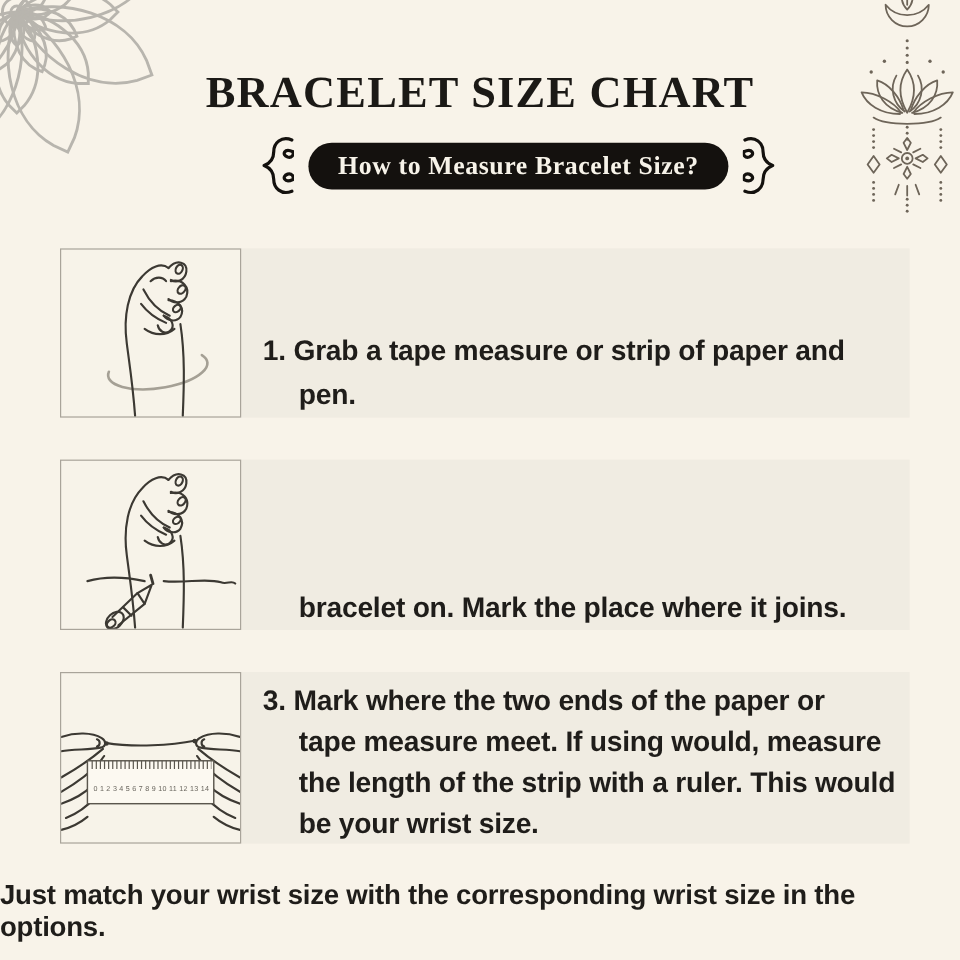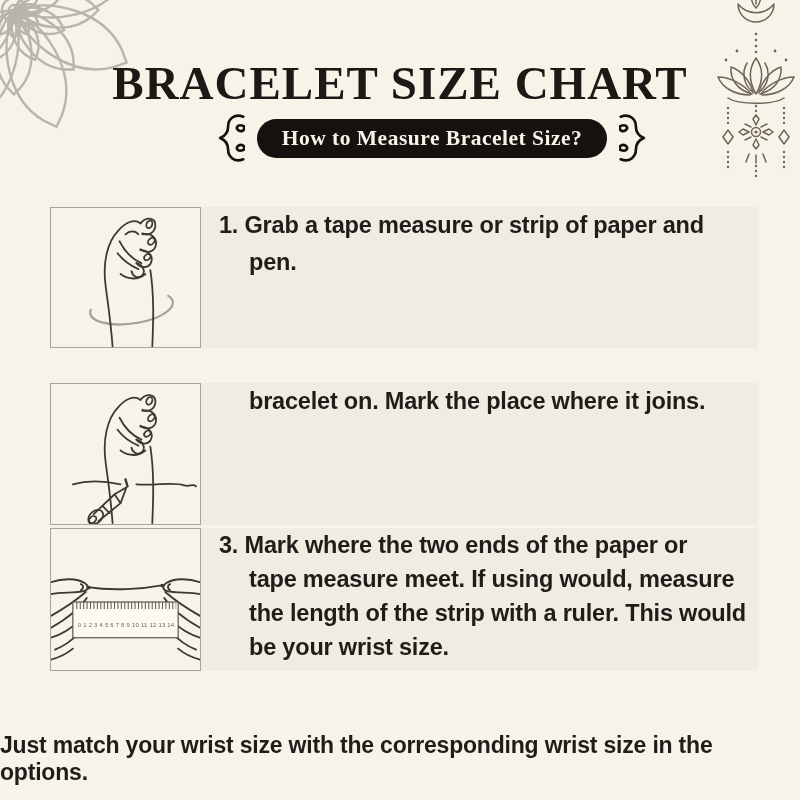--- a/index.html
+++ b/index.html
@@ -1,31 +1,31 @@
 <!DOCTYPE html>
 <html style="--bg: #f8f3e9; --rowbg: #f0ece2; --boxbg: #f7f3e9; --boxborder: #a9a49a; --ink: #1b1916; --badgebg: #14110e; --badgetext: #f7f3e9; --text: #1f1d1a; --mandala: #b8b5ae; --ornament: #6e6559; --line: #3c3933; --softgray: #a5a095; --rulerink: #5a564d;"><head>
 <meta charset="utf-8">
 <style>
   html,body{margin:0;padding:0;}
   .page{position:relative;width:800px;height:800px;background:var(--bg);overflow:hidden;
         font-family:"Liberation Sans",sans-serif;}
   .deco{position:absolute;pointer-events:none;}
   .title{position:absolute;top:56px;left:0;width:100%;margin:0;text-align:center;
-         font-family:"Liberation Serif",serif;font-weight:700;font-size:47px;
+         font-family:"Liberation Serif",serif;font-weight:700;font-size:37px;
          letter-spacing:1px;color:var(--ink);}
   .badge-row{position:absolute;top:113px;left:0;width:100%;display:flex;
              justify-content:center;align-items:center;gap:12px;padding-left:32px;}
   .badge{background:var(--badgebg);color:var(--badgetext);
          font-family:"Liberation Serif",serif;font-weight:700;font-size:21.5px;
          letter-spacing:.5px;padding:7px 25px;border-radius:23px;white-space:nowrap;}
   .step{position:absolute;left:50px;width:708px;background:var(--rowbg);
-        display:flex;align-items:flex-start;}
+        display:flex;align-items:flex-end;}
   .step1{top:207px;height:141px}
   .step2{top:383px;height:142px}
-  .step3{top:528px;height:143px}
+  .step3{top:560px;height:143px}
   .illus{width:151px;height:100%;background:var(--boxbg);
          border:1px solid var(--boxborder);box-sizing:border-box;flex:0 0 auto;}
   .illus svg{width:100%;height:100%;display:block;}
   .text{margin-left:18px;color:var(--text);font-size:23.5px;font-weight:600;
         line-height:37px;letter-spacing:-0.2px;}
   .step3 .text{line-height:34px;}
   .line.cont{padding-left:30px;}
   .footer{position:absolute;top:732px;left:0;width:100%;margin:0;text-align:left;
           font-size:23px;font-weight:600;letter-spacing:-0.2px;color:var(--text);}
   .lineart{stroke:var(--line);fill:none;stroke-width:1.8;stroke-linecap:round;stroke-linejoin:round;}

